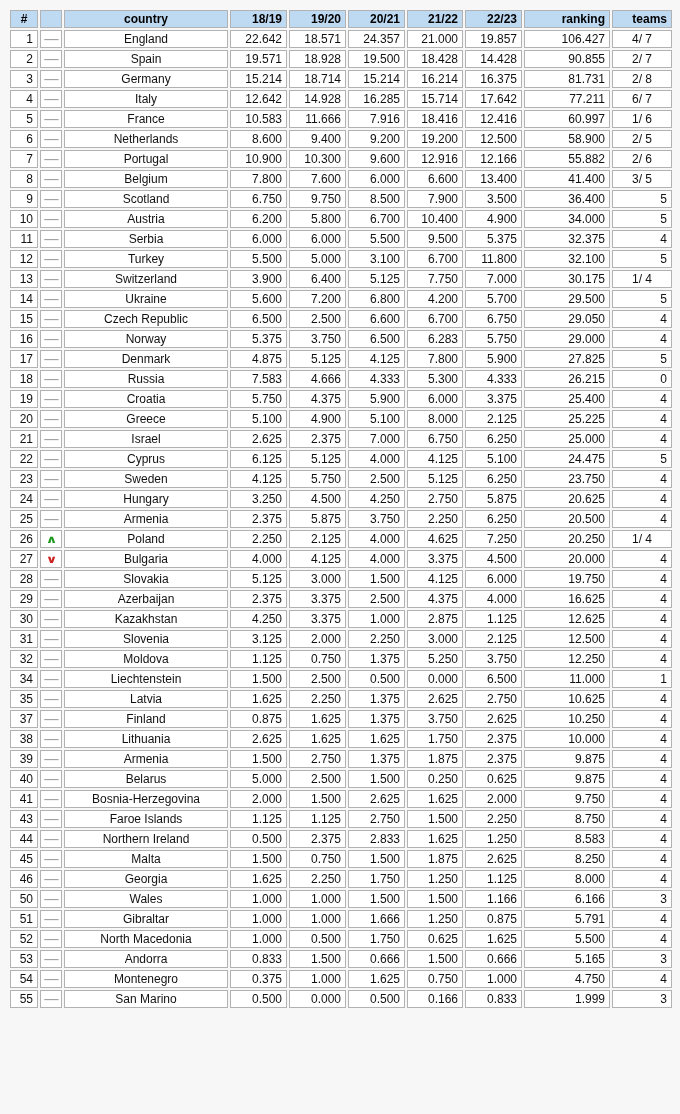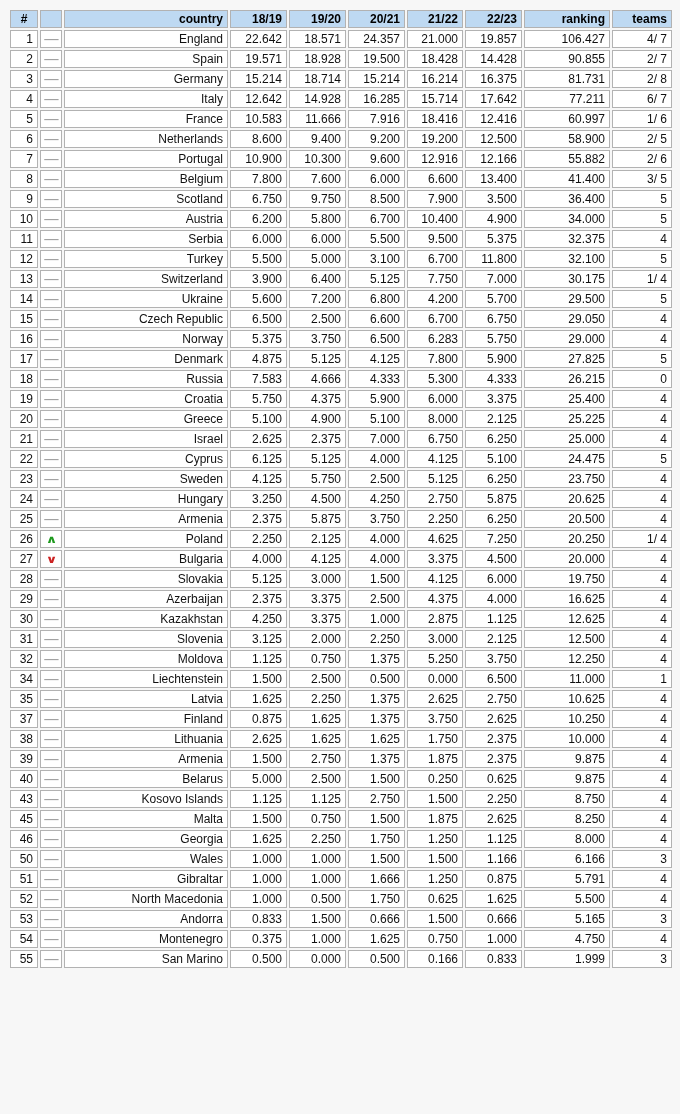--- a/index.html
+++ b/index.html
@@ -38,24 +38,24 @@
     color: #111111;
     white-space: nowrap;
     overflow: hidden;
     box-sizing: content-box;
   }
   table.coef th {
     background: #bed9f2;
     font-weight: bold;
     color: #000000;
   }
-  .al { text-align: right; }
+  .al { text-align: center; }
   .ar { text-align: right; }
   .ac { text-align: center; }
-  td.teams-hl { background: #ffffd2; }
+  td.teams-hl { background: #ffffd2; text-align: center; }
   .mv {
     font-weight: bold;
     font-size: 11px;
     display: inline-block;
     transform: scaleX(1.3);
   }
   .mv-same { color: #a0a0a0; }
   .mv-up   { color: #1f9a1f; }
   .mv-down { color: #cc2222; }
 </style>
@@ -541,29 +541,53 @@
           <td class="al">Belarus</td>
           <td class="ar">5.000</td>
           <td class="ar">2.500</td>
           <td class="ar">1.500</td>
           <td class="ar">0.250</td>
           <td class="ar">0.625</td>
           <td class="ar">9.875</td>
           <td class="ar">4</td>
         </tr>
         <tr>
+          <td class="ar">41</td>
+          <td class="ac"><span class="mv mv-same">—</span></td>
+          <td class="al">Bosnia-Herzegovina</td>
+          <td class="ar">2.000</td>
+          <td class="ar">1.500</td>
+          <td class="ar">2.625</td>
+          <td class="ar">1.625</td>
+          <td class="ar">2.000</td>
+          <td class="ar">9.750</td>
+          <td class="ar">4</td>
+        </tr>
+        <tr>
           <td class="ar">43</td>
           <td class="ac"><span class="mv mv-same">—</span></td>
-          <td class="al">Kosovo Islands</td>
+          <td class="al">Faroe Islands</td>
           <td class="ar">1.125</td>
           <td class="ar">1.125</td>
           <td class="ar">2.750</td>
           <td class="ar">1.500</td>
           <td class="ar">2.250</td>
           <td class="ar">8.750</td>
+          <td class="ar">4</td>
+        </tr>
+        <tr>
+          <td class="ar">44</td>
+          <td class="ac"><span class="mv mv-same">—</span></td>
+          <td class="al">Northern Ireland</td>
+          <td class="ar">0.500</td>
+          <td class="ar">2.375</td>
+          <td class="ar">2.833</td>
+          <td class="ar">1.625</td>
+          <td class="ar">1.250</td>
+          <td class="ar">8.583</td>
           <td class="ar">4</td>
         </tr>
         <tr>
           <td class="ar">45</td>
           <td class="ac"><span class="mv mv-same">—</span></td>
           <td class="al">Malta</td>
           <td class="ar">1.500</td>
           <td class="ar">0.750</td>
           <td class="ar">1.500</td>
           <td class="ar">1.875</td>

